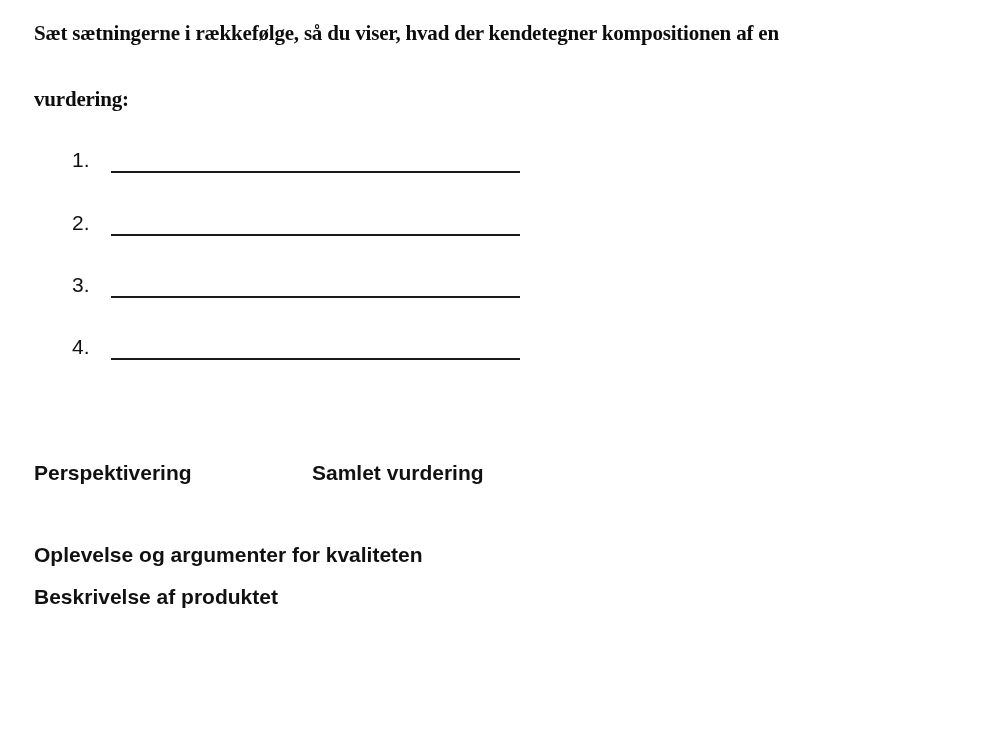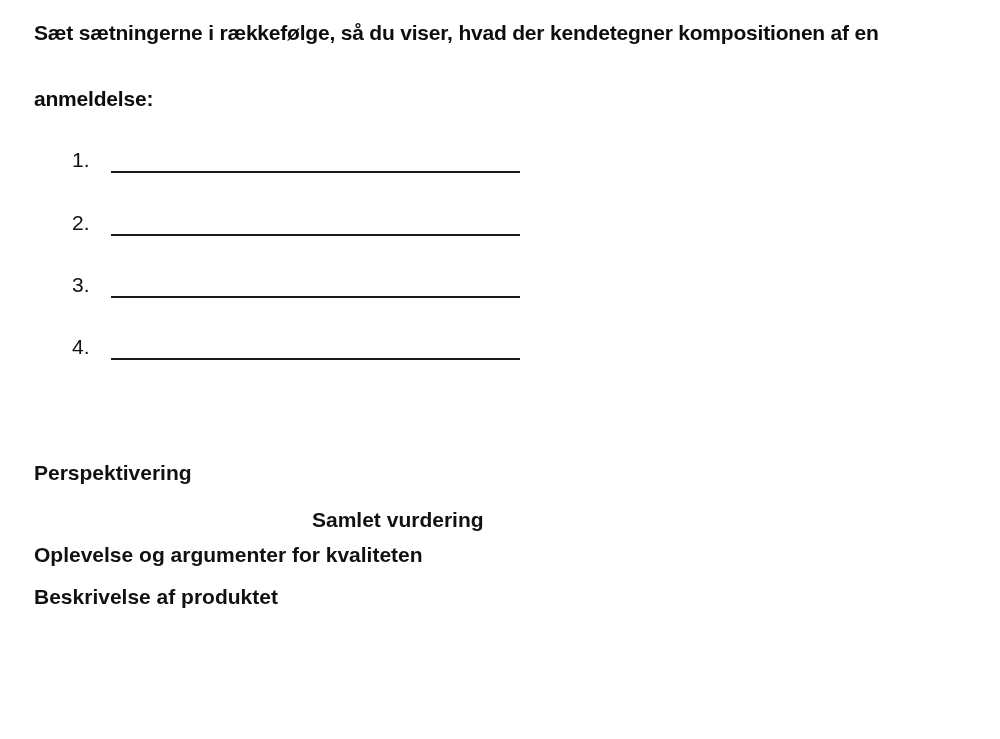--- a/index.html
+++ b/index.html
@@ -16,20 +16,21 @@
       color: #111111;
     }
     .heading {
       position: absolute;
       left: 34px;
       font-weight: bold;
       font-size: 21px;
       letter-spacing: -0.2px;
       white-space: nowrap;
       color: #0d0d0d;
+      font-family: Liberation Serif, serif;
     }
     .heading.line1 { top: 21px; }
     .heading.line2 { top: 87px; }
 
     .answer-row {
       position: absolute;
       left: 72px;
       height: 30px;
       width: 460px;
     }
@@ -64,21 +65,21 @@
       cursor: grab;
       font-weight: bold;
     }
   </style>
 </head>
 <body>
 
 <div>
 
   <div class="heading line1">Sæt sætningerne i rækkefølge, så du viser, hvad der kendetegner kompositionen af en</div>
-  <div class="heading line2">anmeldelse:</div>
+  <div class="heading line2">vurdering:</div>
 
   <div>
     <div class="answer-row" style="top:148px;">
       <span class="answer-num">1.</span>
       <span class="answer-blank"></span>
       <span class="answer-drop"></span>
     </div>
     <div class="answer-row" style="top:211px;">
       <span class="answer-num">2.</span>
       <span class="answer-blank"></span>
@@ -91,18 +92,18 @@
     </div>
     <div class="answer-row" style="top:335px;">
       <span class="answer-num">4.</span>
       <span class="answer-blank"></span>
       <span class="answer-drop"></span>
     </div>
   </div>
 
   <div>
     <div class="option" style="left:34px; top:461px;">Perspektivering</div>
-    <div class="option" style="left:312px; top:461px;margin-top:47px;">Samlet vurdering</div>
+    <div class="option" style="left:312px; top:461px;">Samlet vurdering</div>
     <div class="option" style="left:34px; top:523px;margin-top:20px;">Oplevelse og argumenter for kvaliteten</div>
     <div class="option" style="left:34px; top:585px;text-align:right;">Beskrivelse af produktet</div>
   </div>
 
 </div>
 
 </body></html>

